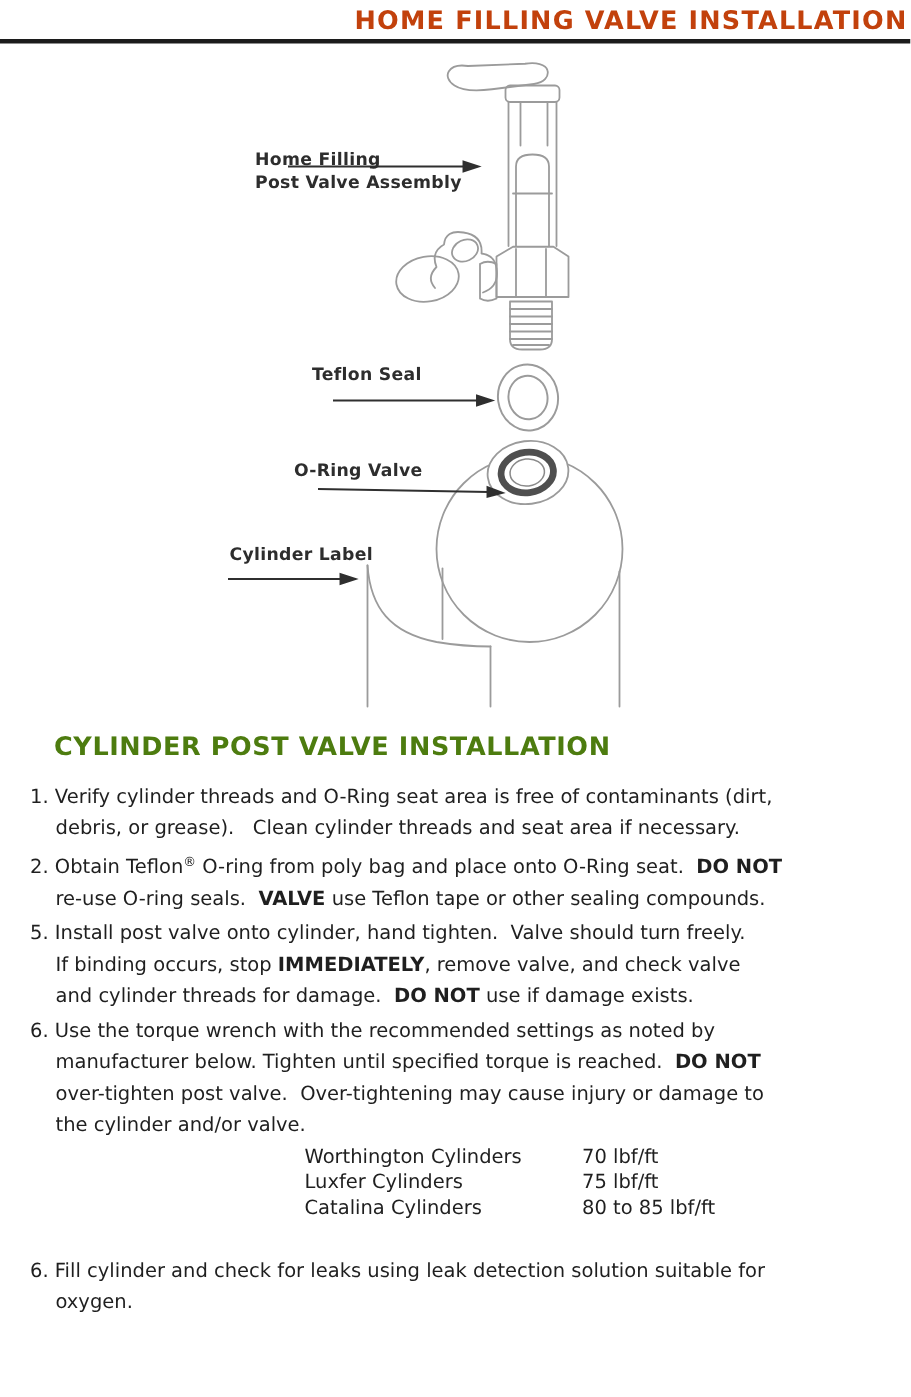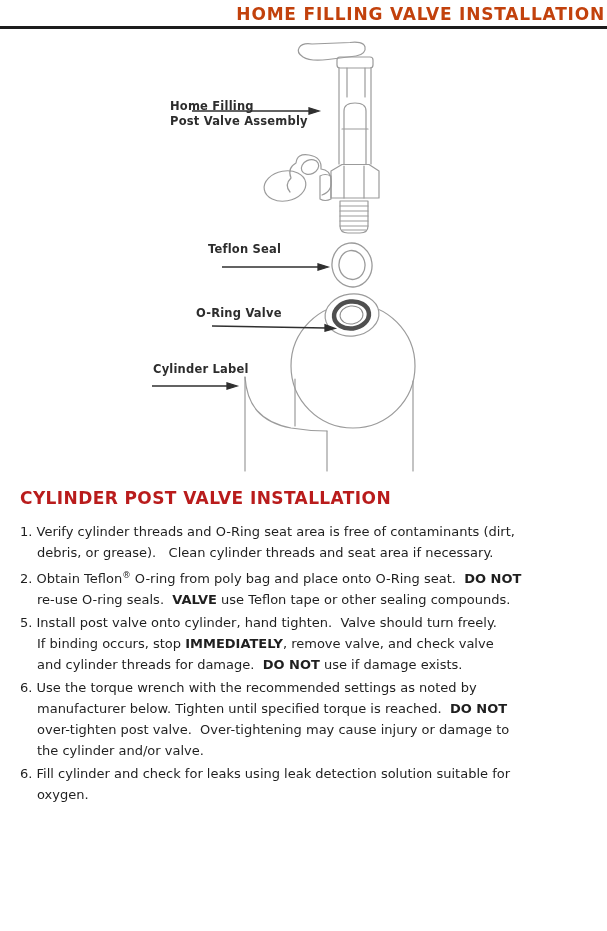--- a/index.html
+++ b/index.html
@@ -21,21 +21,21 @@
     position:absolute;font-size:11.5px;font-weight:bold;color:#2d2d2d;
     white-space:pre-line;line-height:15px;letter-spacing:.2px;
   }
   .lbl-assembly{left:170px;top:46px;margin-top:24px;}
   .lbl-teflon{left:208px;top:213px;}
   .lbl-oring{left:196px;top:277px;}
   .lbl-cyl{left:153px;top:333px;}
   
   .content{margin:3px 8px 0 20px;font-size:13px;line-height:21px;}
   .sec-heading{
-    font-size:17px;font-weight:bold;color:#b91c1c;margin:0 0 12px 0;
+    font-size:17px;font-weight:bold;color:#4d7c0f;margin:0 0 12px 16px;
     letter-spacing:.4px;line-height:21px;
   }
   .tools{margin:0 0 13px 0;white-space:pre-wrap;}
   .step{white-space:pre-wrap;padding-left:17px;text-indent:-17px;margin:0 0 2px 0;}
   .b{font-weight:bold;}
   .sup{vertical-align:super;font-size:8.5px;}
   .torque-table{margin:2px 0 23px 183px;line-height:17px;font-size:13px;}
   .trow{display:flex;}
   .tname{width:185px;}
 </style>
@@ -132,18 +132,32 @@
     <div class="step"><span>2. Obtain Teflon</span><span class="sup">®</span><span> O-ring from poly bag and place onto O-Ring seat.  </span><span class="b">DO NOT</span><span>
 re-use O-ring seals.  </span><span class="b">VALVE</span><span> use Teflon tape or other sealing compounds.</span></div>
     <div class="step"><span>5. Install post valve onto cylinder, hand tighten.  Valve should turn freely.
 If binding occurs, stop </span><span class="b">IMMEDIATELY</span><span>, remove valve, and check valve
 and cylinder threads for damage.  </span><span class="b">DO NOT</span><span> use if damage exists.</span></div>
     <div class="step"><span>6. Use the torque wrench with the recommended settings as noted by
 manufacturer below. Tighten until specified torque is reached.  </span><span class="b">DO NOT</span><span>
 over-tighten post valve.  Over-tightening may cause injury or damage to
 the cylinder and/or valve.</span></div>
 
+    <div class="torque-table">
+      <div class="trow">
+        <span class="tname">Worthington Cylinders</span>
+        <span class="tval">70 lbf/ft</span>
+      </div>
+      <div class="trow">
+        <span class="tname">Luxfer Cylinders</span>
+        <span class="tval">75 lbf/ft</span>
+      </div>
+      <div class="trow">
+        <span class="tname">Catalina Cylinders</span>
+        <span class="tval">80 to 85 lbf/ft</span>
+      </div>
+    </div>
 
     <div class="step"><span>6. Fill cylinder and check for leaks using leak detection solution suitable for
 oxygen.</span></div>
   </main>
 
 </div>
 
 </body></html>

